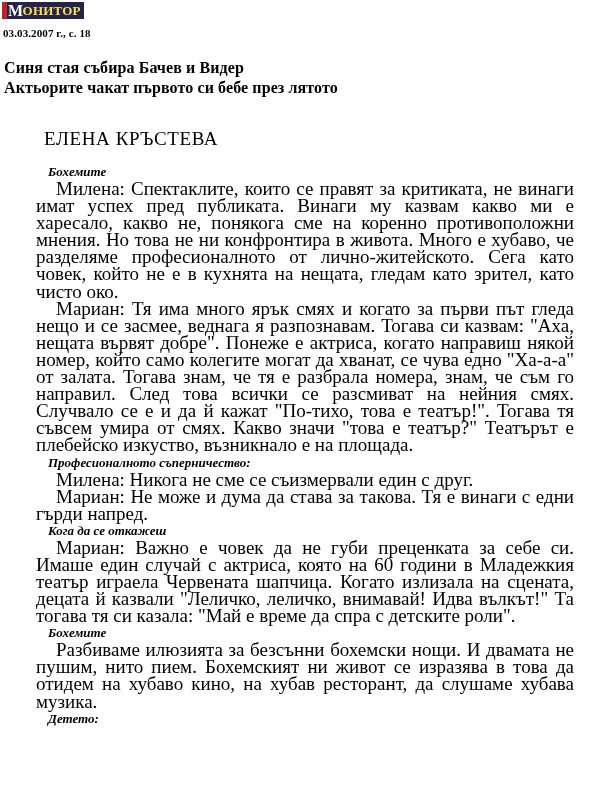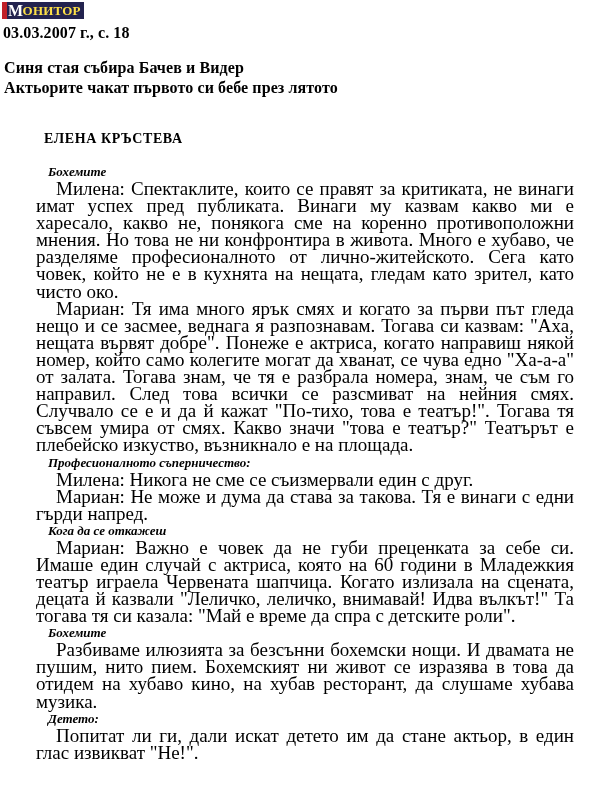--- a/index.html
+++ b/index.html
@@ -62,21 +62,21 @@
     line-height: 17px;
     color: #fde047;
     letter-spacing: 0.2px;
     padding-bottom: 1px;
   }
 
   
   .issue-line {
     font-family: "Liberation Serif", "DejaVu Serif", serif;
     font-weight: bold;
-    font-size: 16px;
+    font-size: 11px;
     line-height: 14px;
     margin: 3px 16px 0 3px;
     letter-spacing: 0.1px;
   }
 
   
   .headline-block {
     margin: 18px 0 0 4px;
   }
   .headline-main,
@@ -89,27 +89,26 @@
     white-space: nowrap;
   }
 
   
   .article {
     margin: 0;
     padding: 0 26px 0 36px;
   }
   .byline {
     font-family: "Liberation Serif", "DejaVu Serif", serif;
-    font-size: 14px;
+    font-size: 19px;
     line-height: 16px;
     letter-spacing: 0.6px;
     margin-top: 33px;
     margin-bottom: 0;
     padding-left: 8px;
-    font-weight: bold;
   }
   .section-head {
     font-family: "Liberation Serif", "DejaVu Serif", serif;
     font-weight: bold;
     font-style: italic;
     font-size: 13px;
     line-height: 17px;
     padding-left: 12px;
     margin: 0;
   }
@@ -157,16 +156,15 @@
     <p class="para">Милена: Никога не сме се съизмервали един с друг.</p>
     <p class="para">Мариан: Не може и дума да става за такова. Тя е винаги с едни гърди напред.</p>
 
     <div class="section-head">Кога да се откажеш</div>
     <p class="para">Мариан: Важно е човек да не губи преценката за себе си. Имаше един случай с актриса, която на 60 години в Младежкия театър играела Червената шапчица. Когато излизала на сцената, децата й казвали "Леличко, леличко, внимавай! Идва вълкът!" Та тогава тя си казала: "Май е време да спра с детските роли".</p>
 
     <div class="section-head">Бохемите</div>
     <p class="para">Разбиваме илюзията за безсънни бохемски нощи. И двамата не пушим, нито пием. Бохемският ни живот се изразява в това да отидем на хубаво кино, на хубав ресторант, да слушаме хубава музика.</p>
 
     <div class="section-head">Детето:</div>
-    <p class="para">Попитат ли ги, дали искат детето им да стане актьор, в един глас извикват "Не!".</p>
 
   </div>
 </div>
 
 </body></html>

